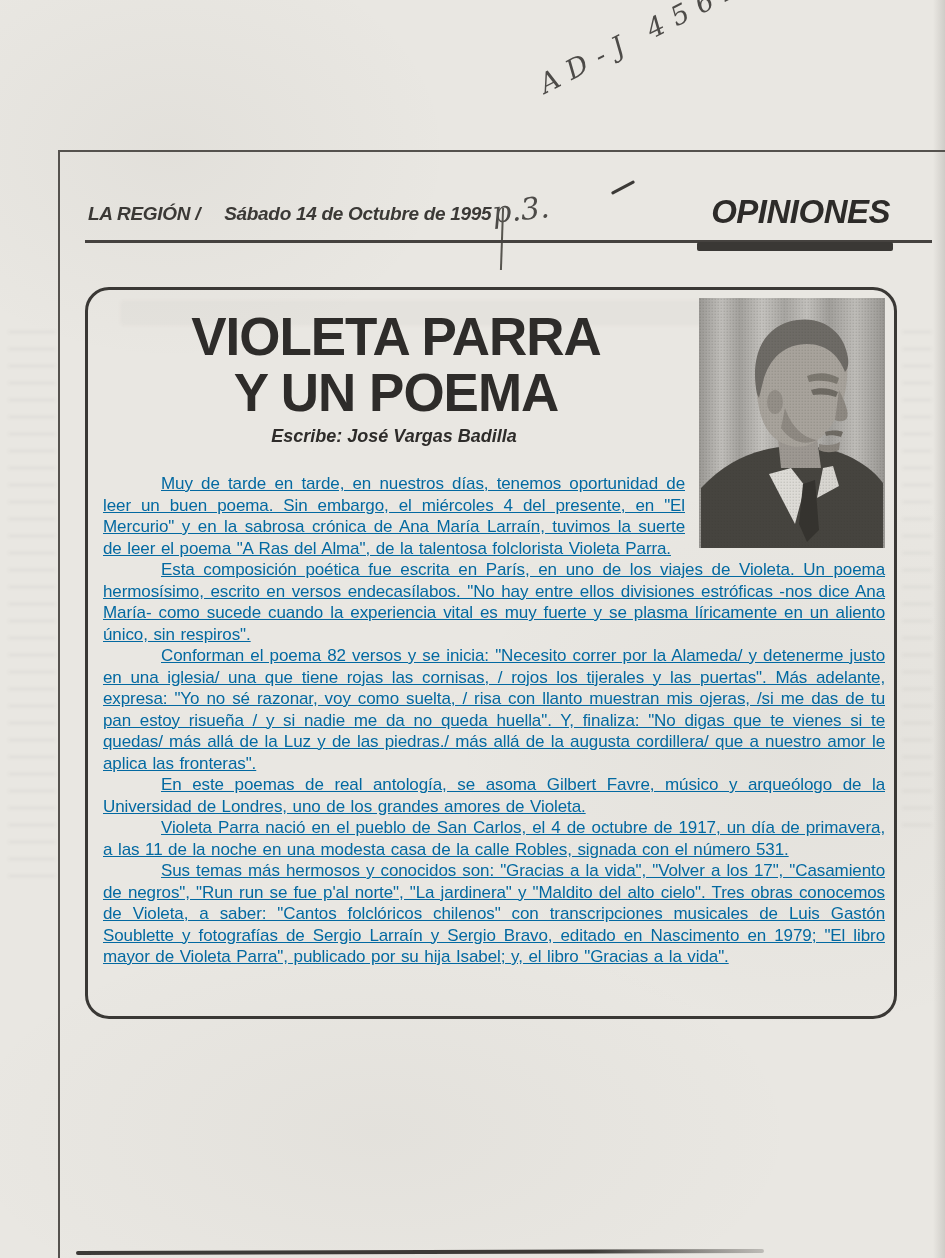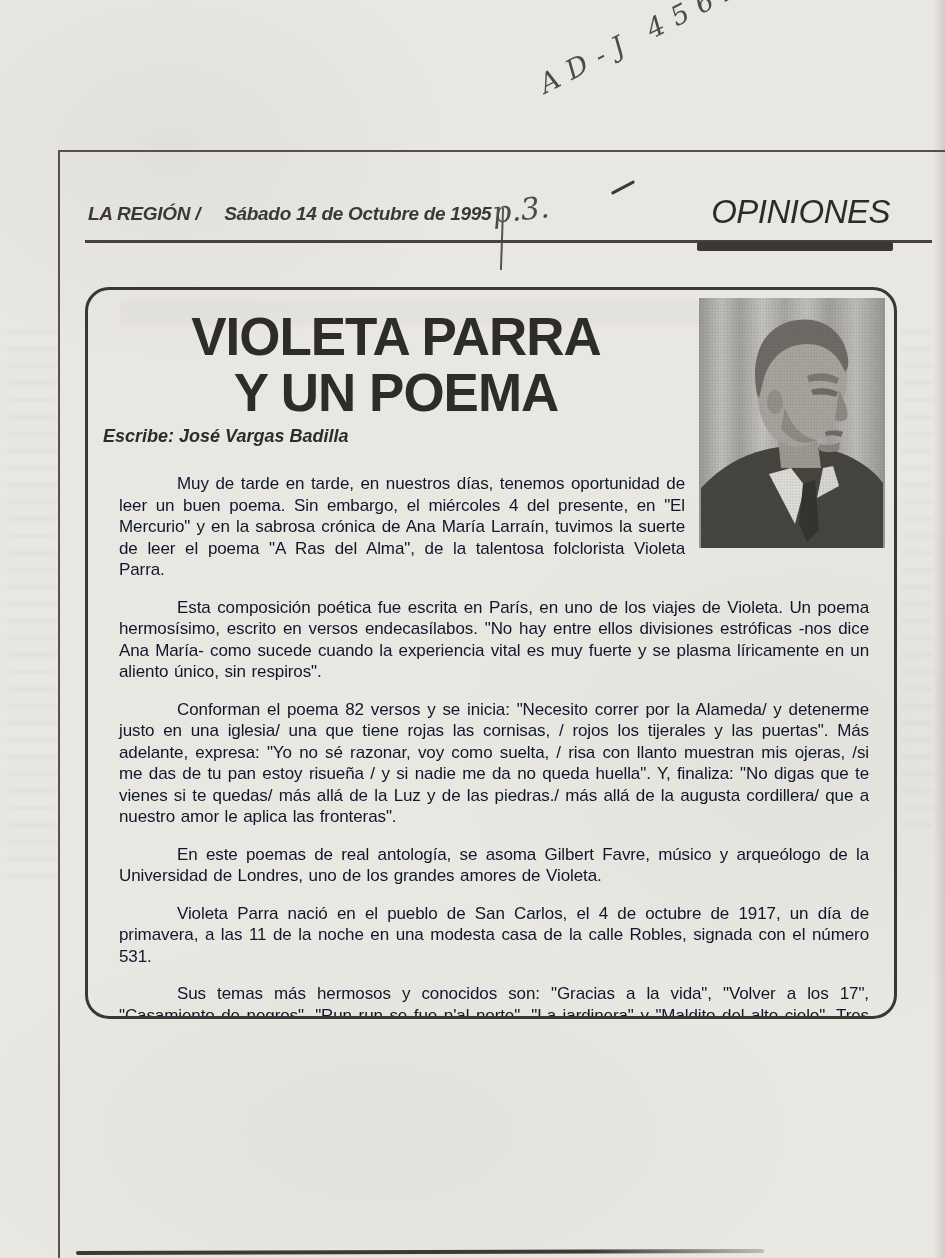--- a/index.html
+++ b/index.html
@@ -27,37 +27,37 @@
   .hw-catalog{left:548px;top:68px;font-size:27px;letter-spacing:10px;
     transform:rotate(-27deg);transform-origin:left bottom;white-space:nowrap;}
   .hw-page{left:492px;top:192px;font-size:30px;transform:rotate(-6deg);}
   .hw-page-stroke{position:absolute;left:501px;top:208px;width:2px;height:62px;background:#57554f;transform:rotate(2deg);}
   .pen-tick{position:absolute;left:610px;top:186px;width:26px;height:3px;background:#3c3a37;transform:rotate(-28deg);border-radius:2px;}
 
   
   .masthead{position:absolute;left:88px;top:203px;font-style:italic;font-weight:bold;
     font-size:19px;color:#3b3936;letter-spacing:-0.3px;white-space:nowrap;}
   .masthead .date{margin-left:24px;}
-  .section-head{position:absolute;right:55px;top:193px;font-style:italic;font-weight:normal;
+  .section-head{position:absolute;right:55px;top:193px;font-style:italic;font-weight:bold;
     font-size:33px;color:#2d2b29;letter-spacing:-0.5px;}
   .masthead-rule-thin{position:absolute;left:85px;top:240px;width:847px;height:3px;background:#45423f;}
   .masthead-rule-thick{position:absolute;left:697px;top:242px;width:196px;height:9px;background:#3a3835;border-radius:2px;}
 
   
   .article-box{position:absolute;left:85px;top:287px;width:812px;height:732px;
     box-sizing:border-box;border:3px solid #3a3835;border-radius:24px;
     padding:8px 9px 14px 15px;overflow:hidden;}
   .article-photo{float:right;width:186px;height:250px;margin:0 0 10px 14px;display:block;}
   .article-title{margin:10px 0 2px 0;text-align:center;
     font-size:54px;line-height:56px;font-weight:bold;color:#2e2c2a;letter-spacing:-1px;
     transform:scaleX(0.98);}
-  .article-byline{text-align:left;font-style:italic;font-weight:bold;font-size:18px;
+  .article-byline{text-align:center;font-style:italic;font-weight:bold;font-size:18px;
     color:#2e2c2a;margin:6px 0 26px 0;}
-  .article-body p{margin:16px;text-indent:58px;text-align:justify;
-    font-size:17px;line-height:21.5px;color:#0f172a;letter-spacing:-0.1px;word-spacing:1px;}
+  .article-body p{margin:0;text-indent:58px;text-align:justify;
+    font-size:17px;line-height:21.5px;color:#0369a1;letter-spacing:-0.1px;word-spacing:1px;text-decoration:underline;}
 
   .below-box-rule{position:absolute;left:76px;top:1250px;width:688px;height:4px;
     background:linear-gradient(to right,#3c3a37 75%, rgba(60,58,55,0.25));border-radius:2px;
     transform:rotate(-0.15deg);}
 </style>
 </head>
 <body>
 
 <div class="ghost ghost-lines" style="left:8px;top:330px;width:48px;height:560px;"></div>
 <div class="ghost ghost-block" style="left:120px;top:300px;width:620px;height:26px;"></div>

